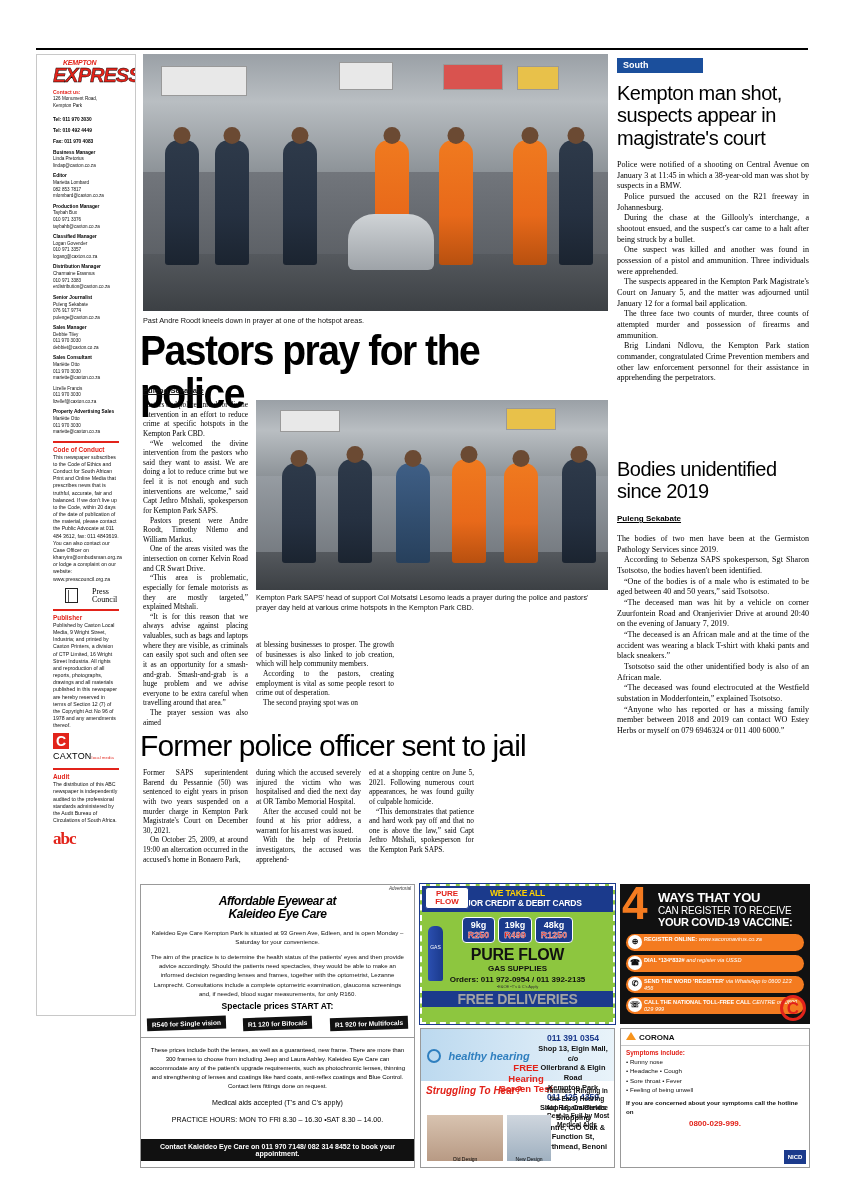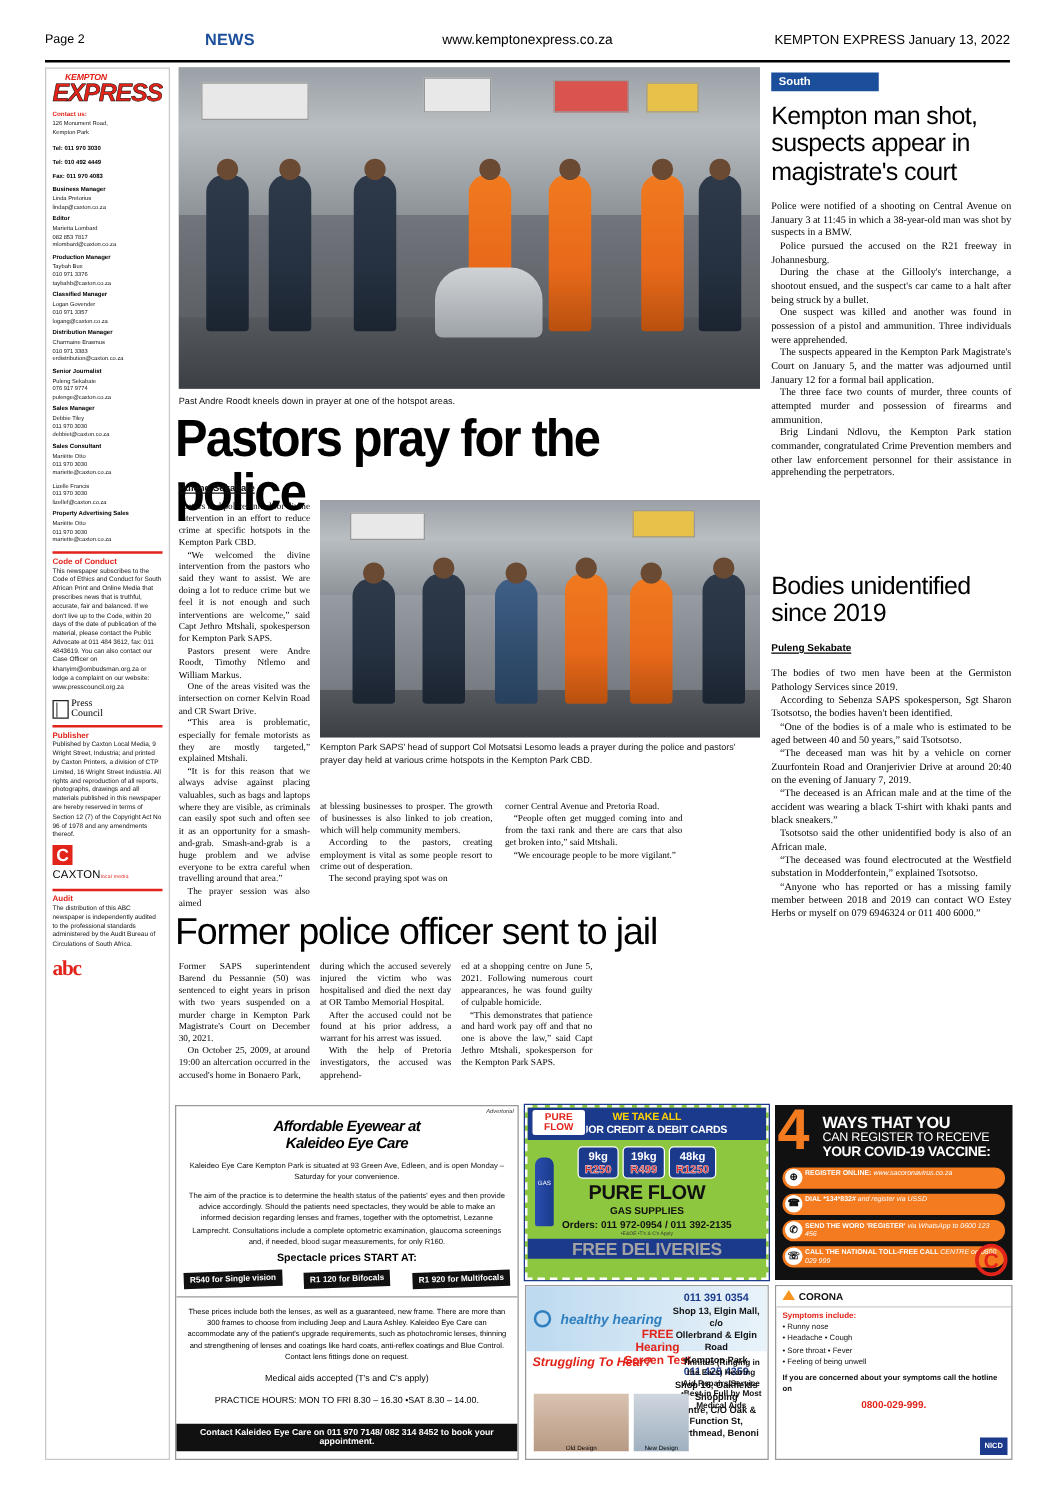--- a/index.html
+++ b/index.html
@@ -45,23 +45,23 @@
   }
   #headrule {
     position: absolute; left: 36px; top: 48px;
     width: 772px; height: 2px; background: #000;
   }
 
   
   #sidebar {
     position: absolute;
     left: 36px; top: 54px;
-    width: 100px; height: 1114px;
+    width: 100px; height: 962px;
     border: 1px solid #c8c8c8;
-    padding: 4px 5px;
+    padding: 4px 16px;
     font-family: "Liberation Sans", sans-serif;
     font-size: 4.6px;
     line-height: 1.42;
     overflow: hidden;
   }
   #logo { width: 90px; margin-bottom: 3px; }
   .logo-kempton {
     font-size: 7px; font-weight: bold; font-style: italic;
     color: #e2231a; letter-spacing: -.2px;
     line-height: 1;
@@ -83,21 +83,21 @@
   .sb-sep {
     height: 2px; background: #e2231a; margin: 5px 0 3px 0;
   }
   .sb-head-red {
     color: #e2231a; font-weight: bold; font-size: 6.4px;
     line-height: 1.1; margin-bottom: 1px;
   }
   .sb-body { font-size: 5.2px; line-height: 1.38; color: #111; }
 
   .presscouncil {
-    margin: 5px 0 2px 0; display: flex; align-items: flex-end; gap: 2px;
+    margin: 5px 0 2px 12px; display: flex; align-items: center; gap: 14px;
   }
   .pc-book {
     width: 13px; height: 15px; border: 1px solid #222; background: #fff;
     position: relative;
   }
   .pc-book::after {
     content:''; position:absolute; left:2px; top:1px; width:8px; height:12px;
     border-left:1px solid #555;
   }
   .pc-txt { font-family: "Liberation Serif", serif; font-size: 8px; line-height: 1.0; }
@@ -452,26 +452,20 @@
     position:absolute; right:3px; bottom:3px; width:22px; height:14px;
     background:#1b3a8c; color:#fff; font-size:6px; font-weight:bold;
     text-align:center; line-height:14px;
   }
 </style>
 </head>
 <body>
 
 <div id="page">
 
-  <div id="topbar">
-    <span class="pg">Page 2</span>
-    <span class="news">NEWS</span>
-    <span class="url">www.kemptonexpress.co.za</span>
-    <span class="masthead-right"><span>KEMPTON EXPRESS</span> <span>January 13, 2022</span></span>
-  </div>
   <div id="headrule"></div>
 
   <div id="sidebar">
     <div id="logo">
       <div class="logo-kempton">KEMPTON</div>
       <div class="logo-express">EXPRESS</div>
     </div>
 
     <div class="sb-red">Contact us:</div>
     <div class="sb-line">126 Monument Road,</div>
@@ -635,25 +629,20 @@
       <p>Pastors present were Andre Roodt, Timothy Ntlemo and William Markus.</p>
       <p>One of the areas visited was the intersection on corner Kelvin Road and CR Swart Drive.</p>
       <p>“This area is problematic, especially for female motorists as they are mostly targeted,” explained Mtshali.</p>
       <p>“It is for this reason that we always advise against placing valuables, such as bags and laptops where they are visible, as criminals can easily spot such and often see it as an opportunity for a smash-and-grab. Smash-and-grab is a huge problem and we advise everyone to be extra careful when travelling around that area.”</p>
       <p>The prayer session was also aimed</p>
     </div>
   <div class="col" id="a1c2">
       <p class="first">at blessing businesses to prosper. The growth of businesses is also linked to job creation, which will help community members.</p>
       <p>According to the pastors, creating employment is vital as some people resort to crime out of desperation.</p>
       <p>The second praying spot was on</p>
-    </div>
-  <div class="col" id="a1c3">
-      <p class="first">corner Central Avenue and Pretoria Road.</p>
-      <p>“People often get mugged coming into and from the taxi rank and there are cars that also get broken into,” said Mtshali.</p>
-      <p>“We encourage people to be more vigilant.”</p>
     </div>
 
   <div id="head2">Former police officer sent to jail</div>
   <div class="col" id="a2c1">
       <p class="first">Former SAPS superintendent Barend du Pessannie (50) was sentenced to eight years in prison with two years suspended on a murder charge in Kempton Park Magistrate's Court on December 30, 2021.</p>
       <p>On October 25, 2009, at around 19:00 an altercation occurred in the accused's home in Bonaero Park,</p>
     </div>
   <div class="col" id="a2c2">
       <p class="first">during which the accused severely injured the victim who was hospitalised and died the next day at OR Tambo Memorial Hospital.</p>
       <p>After the accused could not be found at his prior address, a warrant for his arrest was issued.</p>

